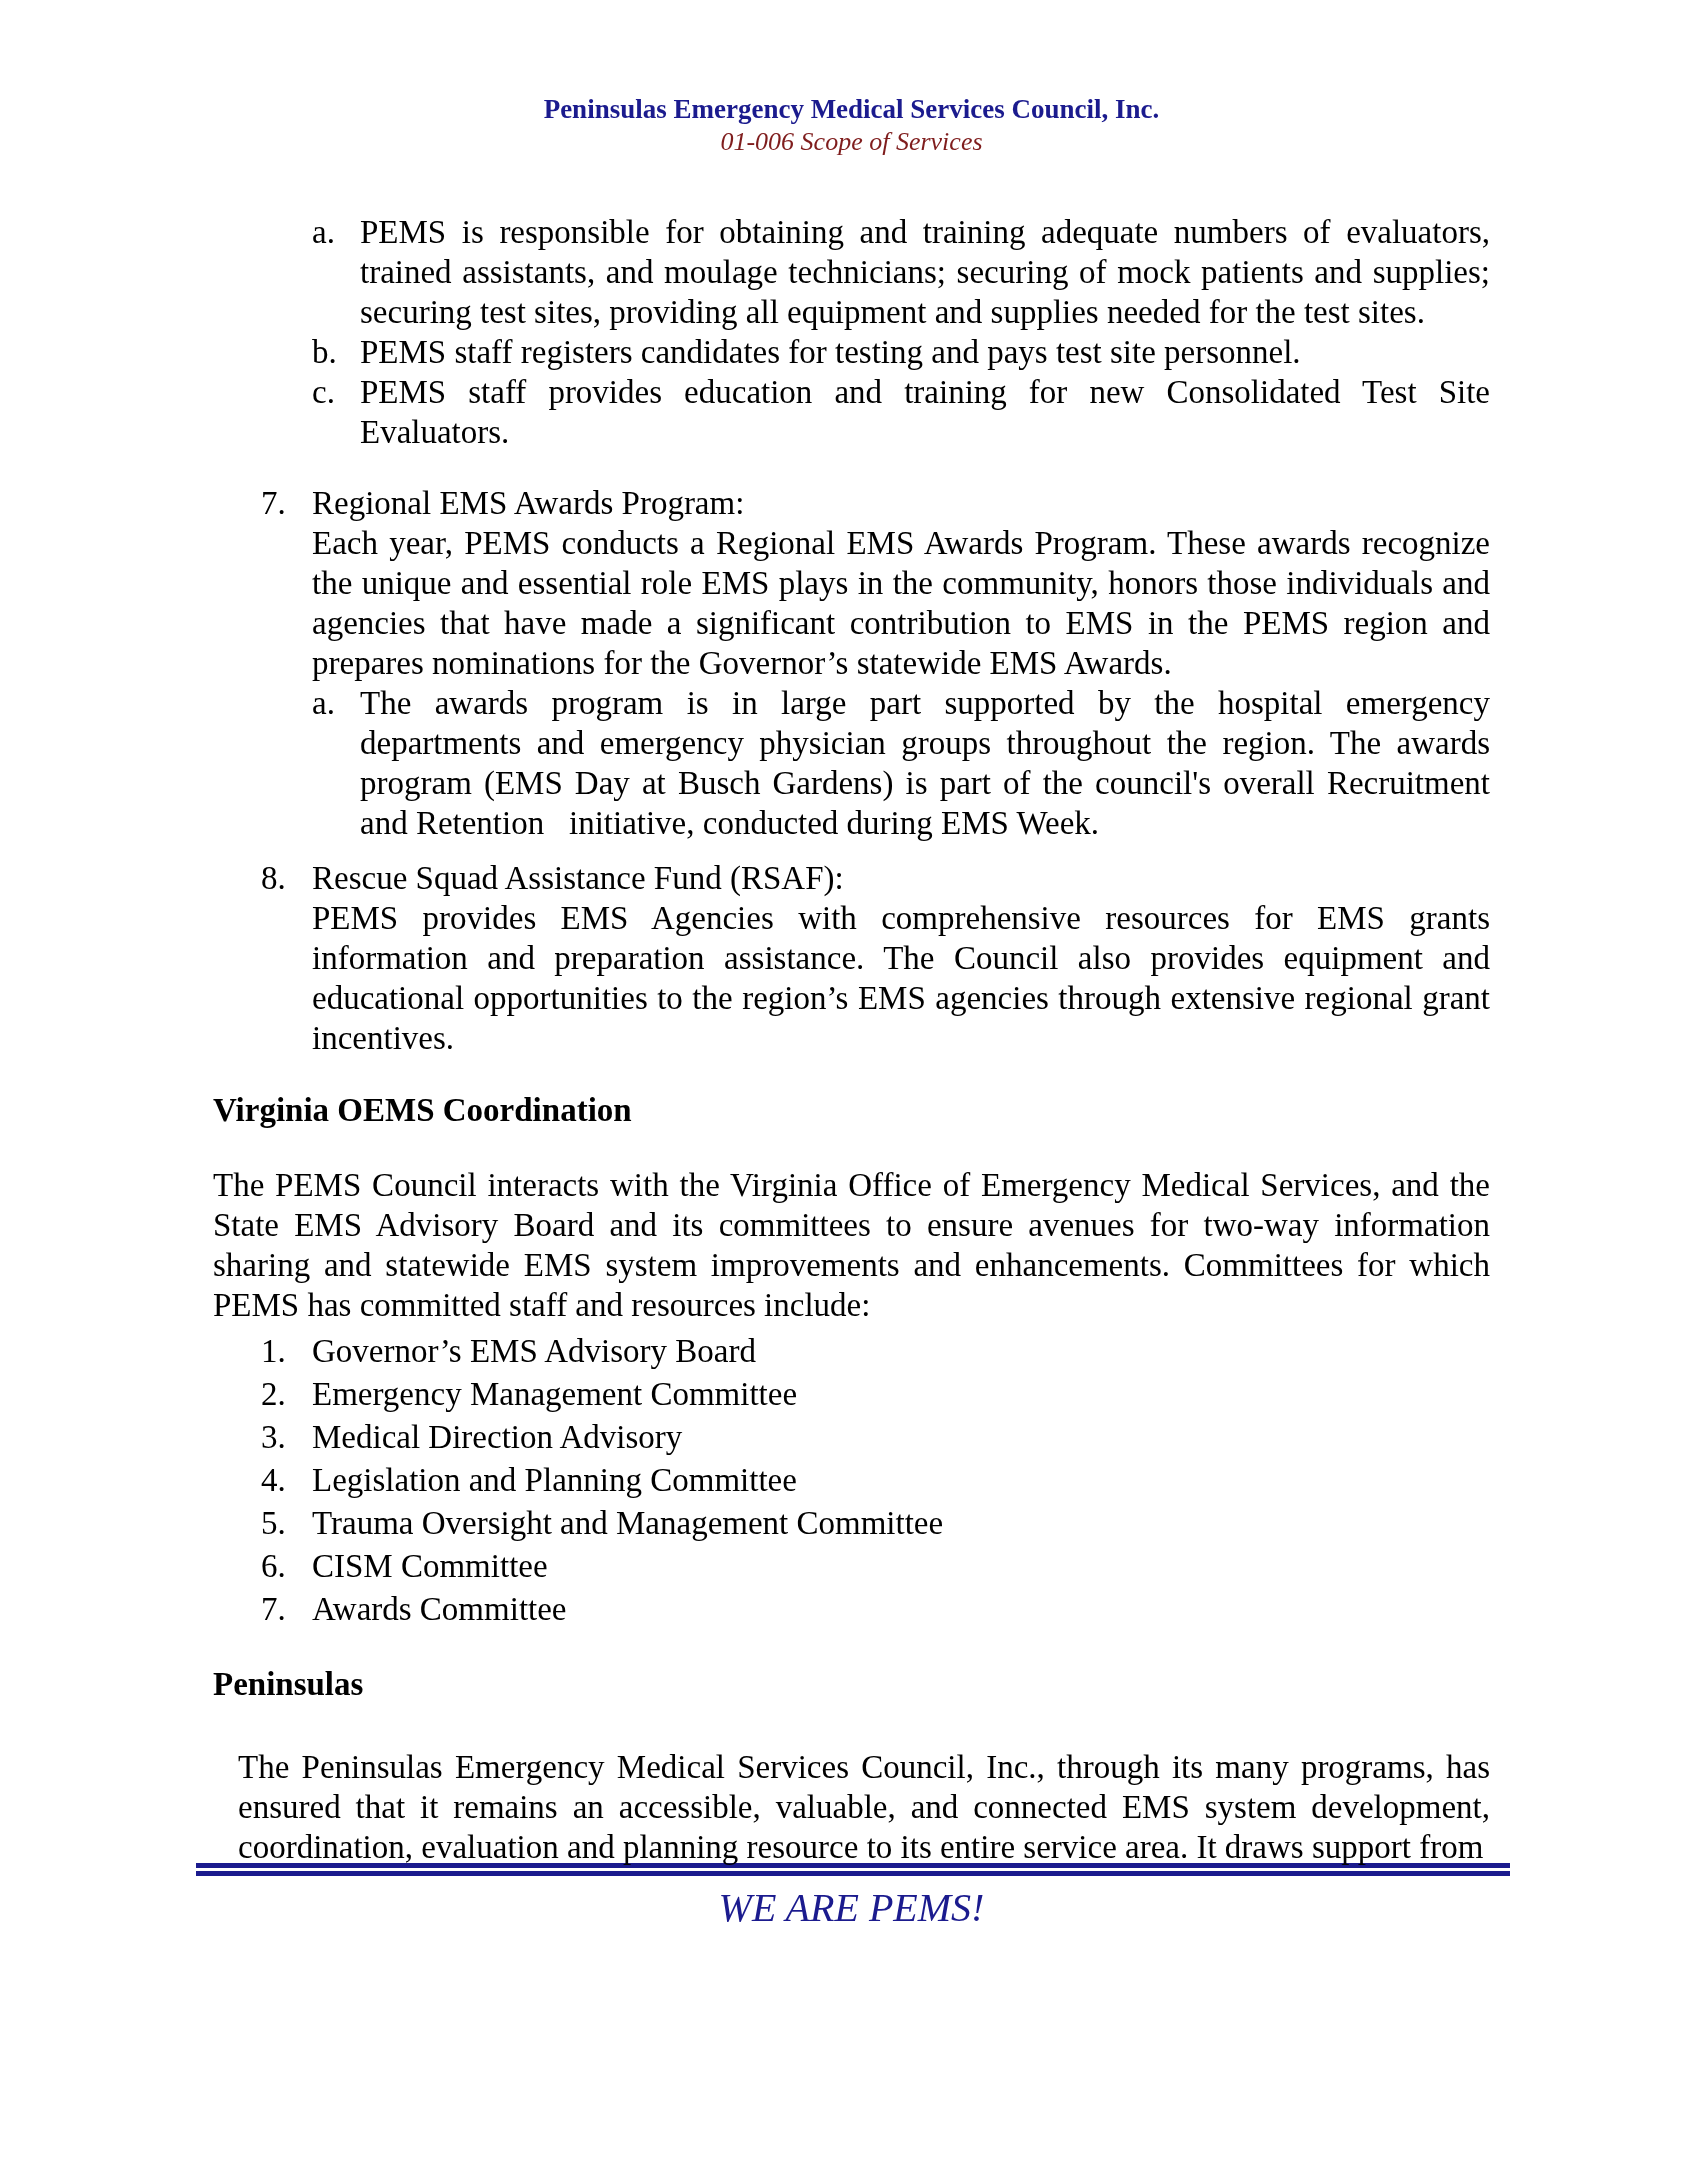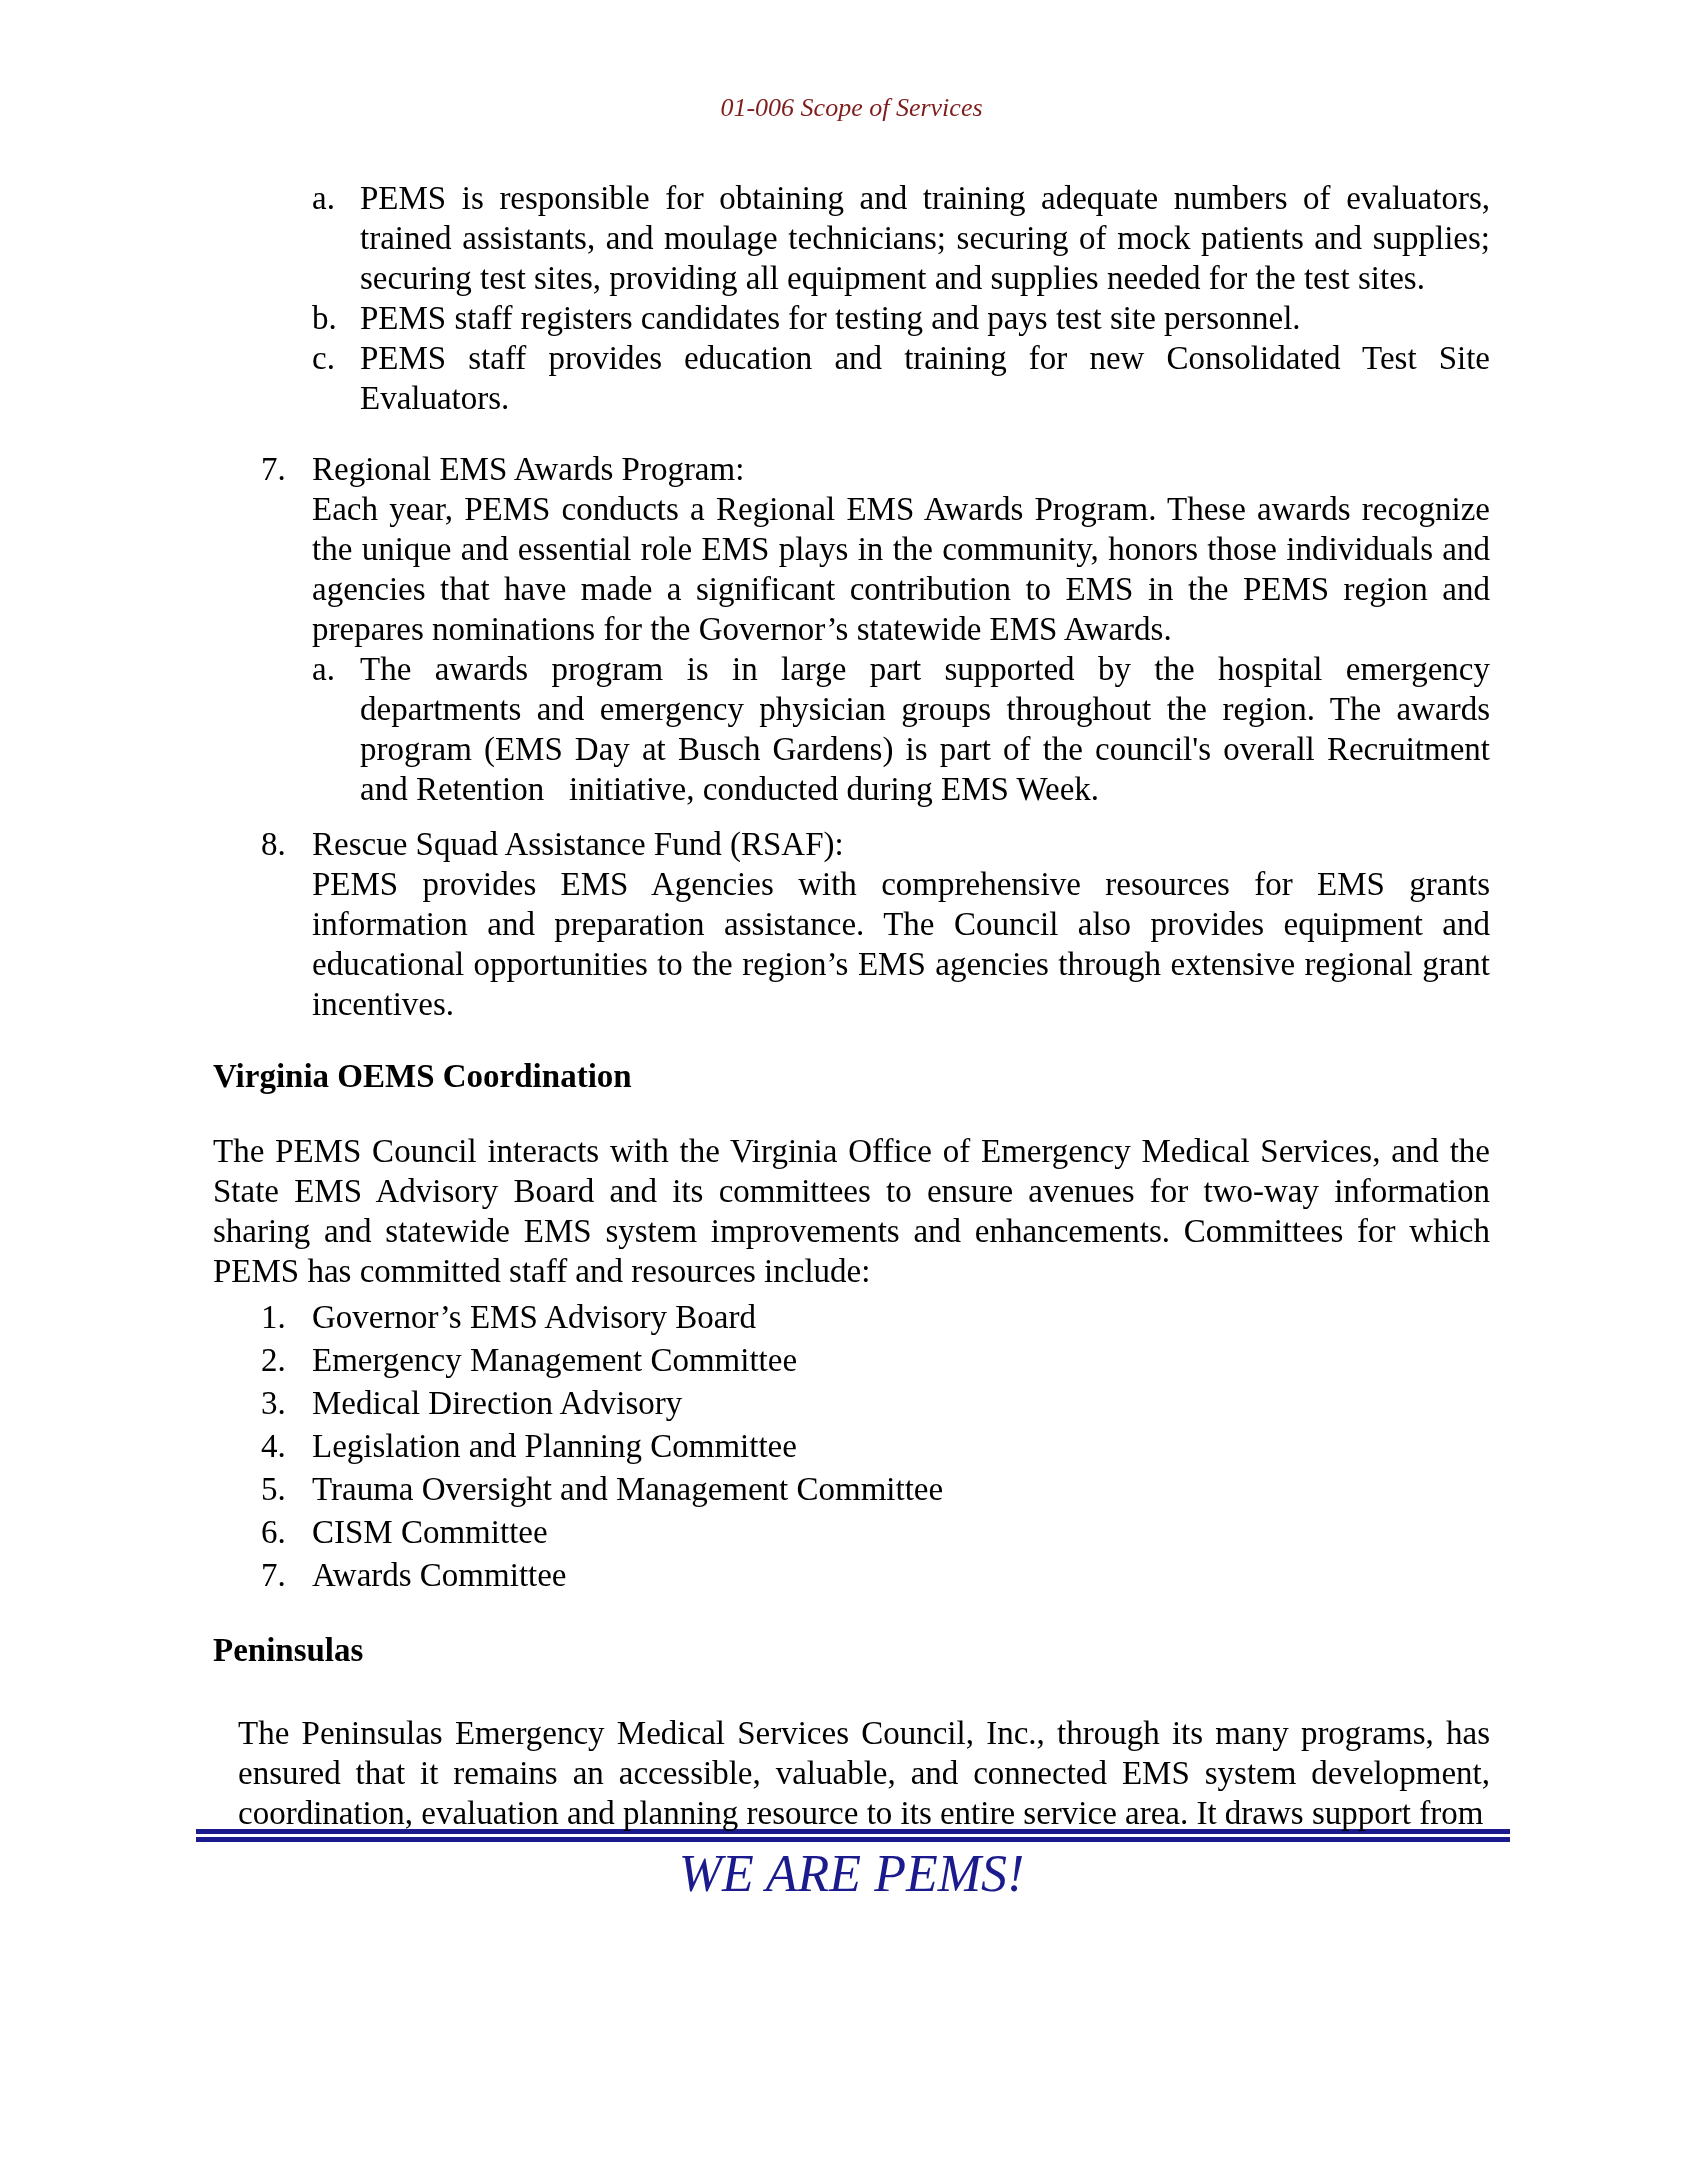--- a/index.html
+++ b/index.html
@@ -36,32 +36,33 @@
     margin-top:-4px;
     margin-left:-17px;
     width:calc(100% + 37px);
     height:3px;
     border-top:5px solid #1b1b8e;
     border-bottom:5px solid #1b1b8e;
   }
   .slogan{
     margin-top:8px;
     text-align:center;
-    font-size:52px;line-height:48px;
+    font-size:40px;line-height:48px;
     font-style:italic;
     color:#1b1b8e;
   }
 </style>
 </head>
 <body>
 
 <div class="page">
   <div class="content">
 
     <div class="header">
+      <div class="org">Peninsulas Emergency Medical Services Council, Inc.</div>
       <div class="doc">01-006 Scope of Services</div>
     </div>
 
     <div class="body-text list-abc">
       <div class="li2">
         <span class="m">a.</span>
         <div class="t jt">PEMS is responsible for obtaining and training adequate numbers of evaluators, trained assistants, and moulage technicians; securing of mock patients and supplies; securing test sites, providing all equipment and supplies needed for the test sites.</div>
       </div>
       <div class="li2">
         <span class="m">b.</span>

